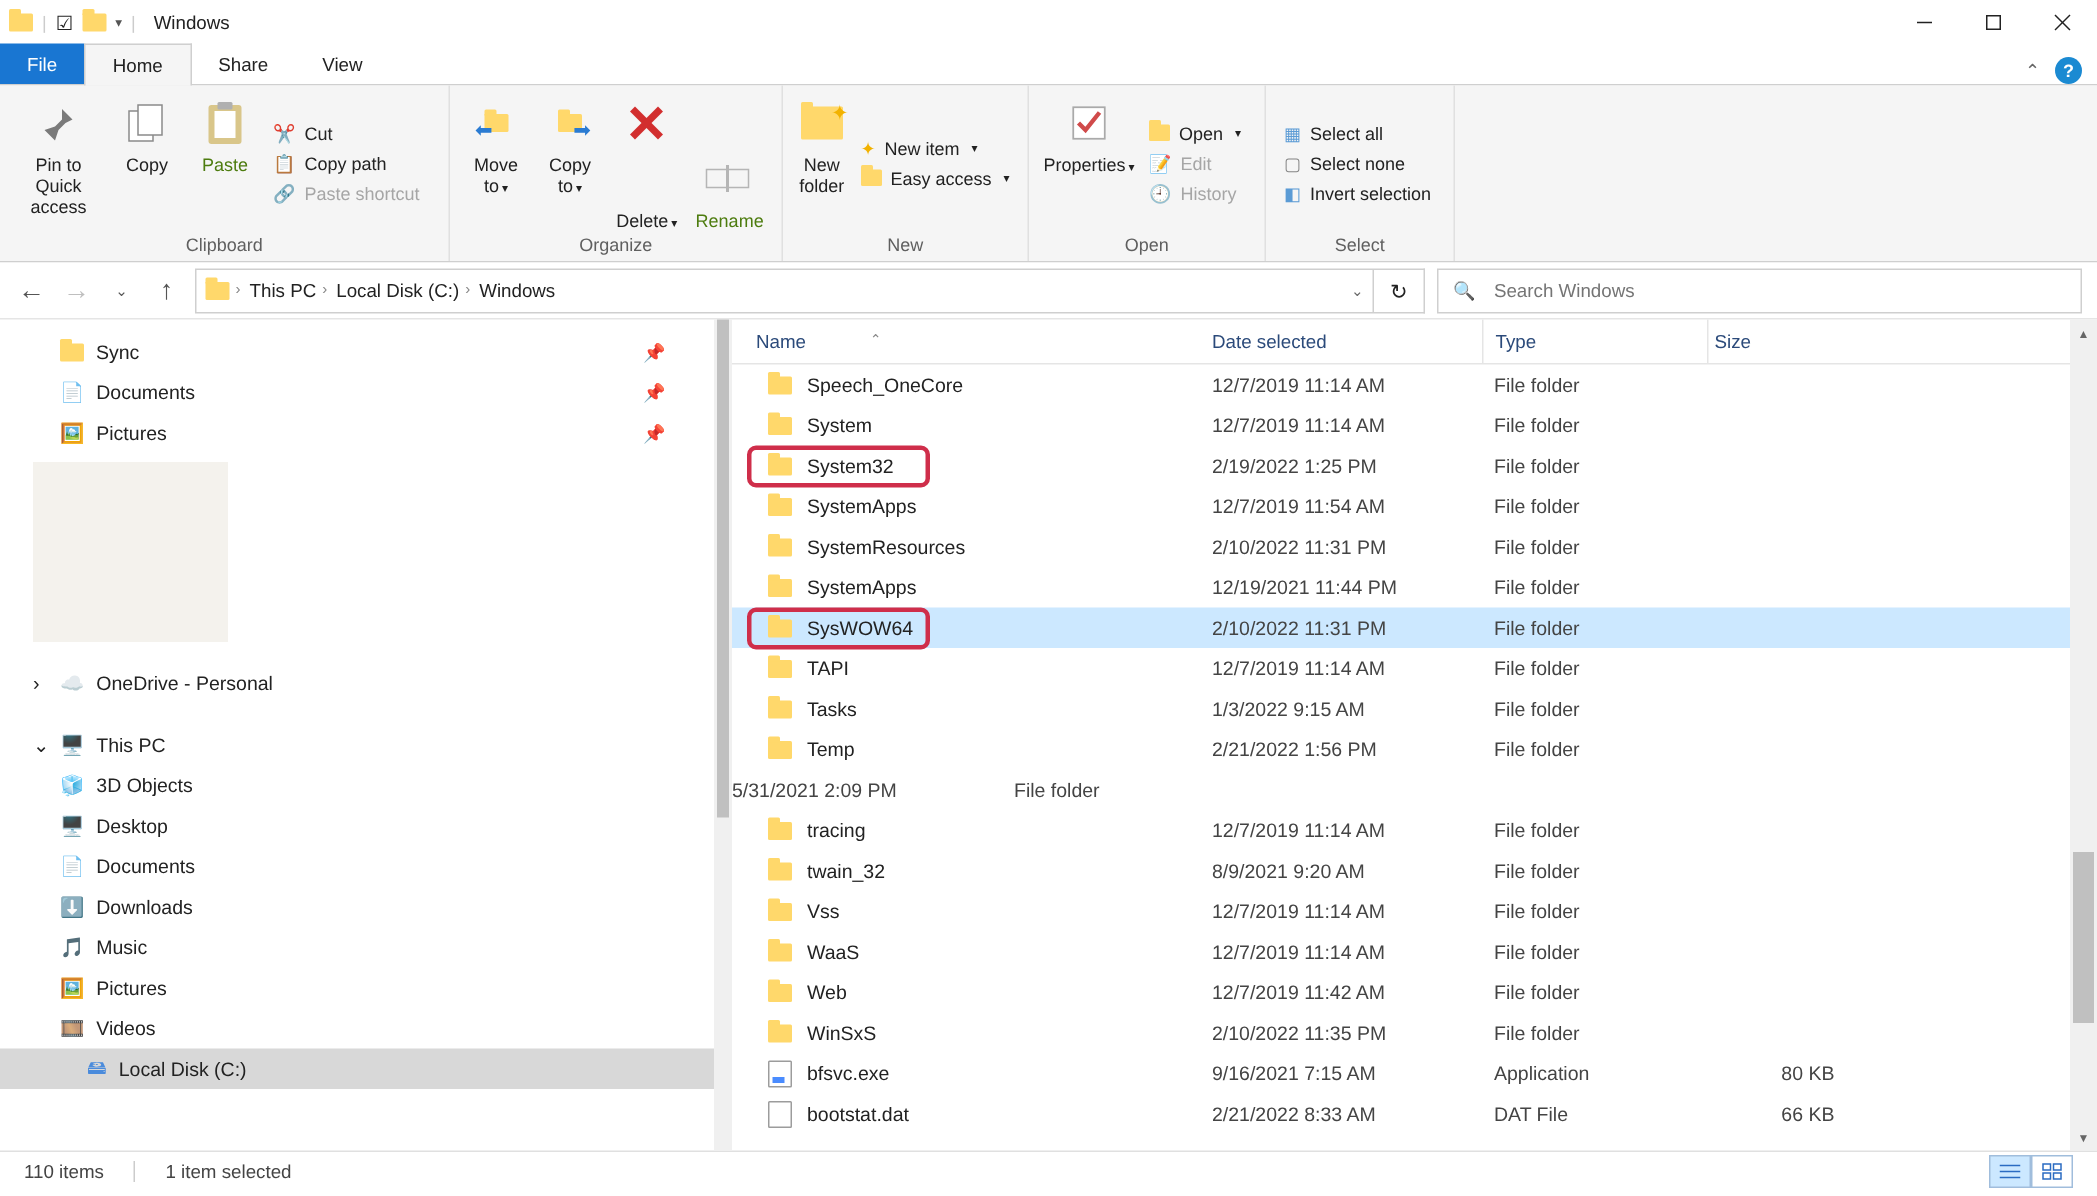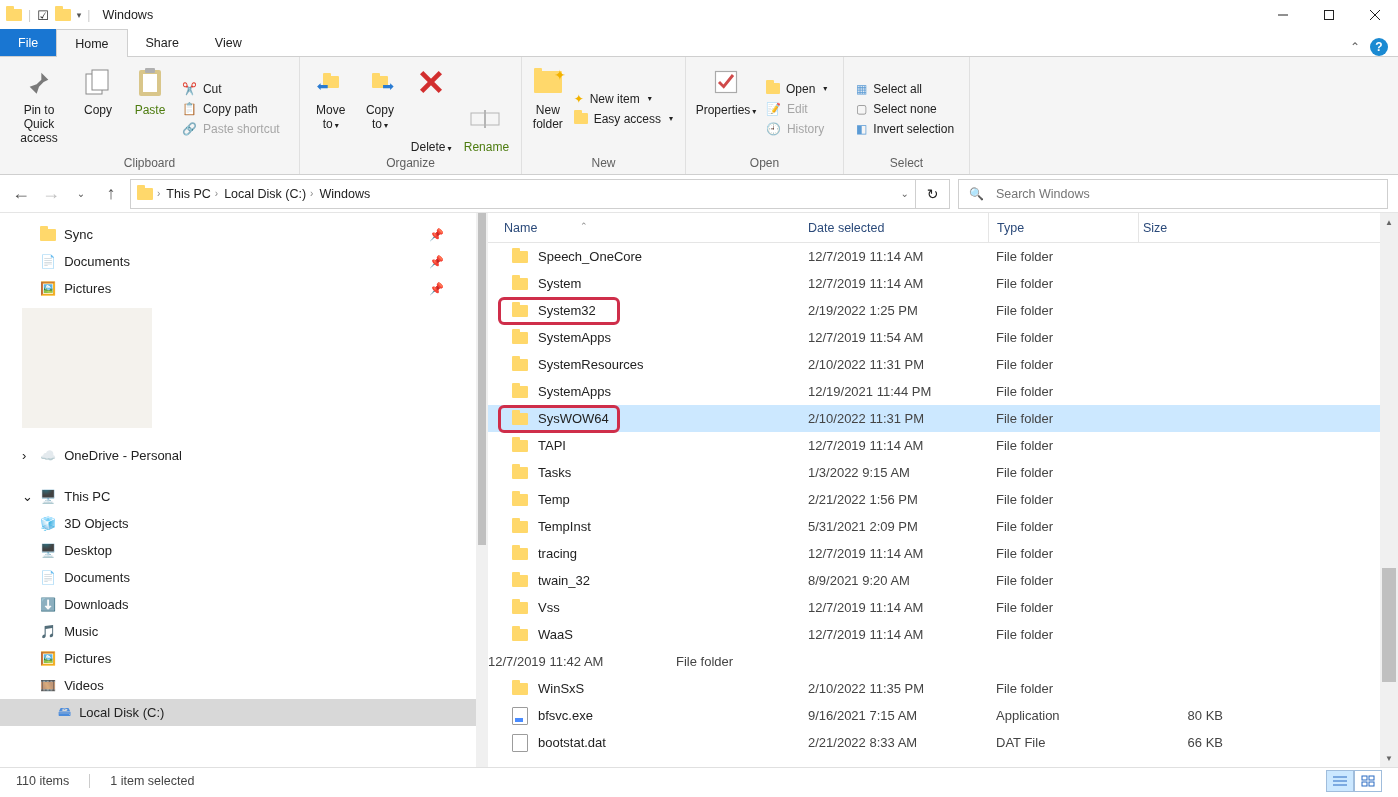--- a/index.html
+++ b/index.html
@@ -480,24 +480,20 @@
         <div class="row">
           <div class="r-name">
             <span class="fi"></span>
             <span>Temp</span>
           </div>
           <div class="r-date">2/21/2022 1:56 PM</div>
           <div class="r-type">File folder</div>
           <div class="r-size"></div>
         </div>
         <div class="row">
-          <div class="r-name">
-            <span class="fi"></span>
-            <span>TempInst</span>
-          </div>
           <div class="r-date">5/31/2021 2:09 PM</div>
           <div class="r-type">File folder</div>
           <div class="r-size"></div>
         </div>
         <div class="row">
           <div class="r-name">
             <span class="fi"></span>
             <span>tracing</span>
           </div>
           <div class="r-date">12/7/2019 11:14 AM</div>
@@ -525,20 +521,24 @@
         <div class="row">
           <div class="r-name">
             <span class="fi"></span>
             <span>WaaS</span>
           </div>
           <div class="r-date">12/7/2019 11:14 AM</div>
           <div class="r-type">File folder</div>
           <div class="r-size"></div>
         </div>
         <div class="row">
+          <div class="r-name">
+            <span class="fi"></span>
+            <span>Web</span>
+          </div>
           <div class="r-date">12/7/2019 11:42 AM</div>
           <div class="r-type">File folder</div>
           <div class="r-size"></div>
         </div>
         <div class="row">
           <div class="r-name">
             <span class="fi"></span>
             <span>WinSxS</span>
           </div>
           <div class="r-date">2/10/2022 11:35 PM</div>

